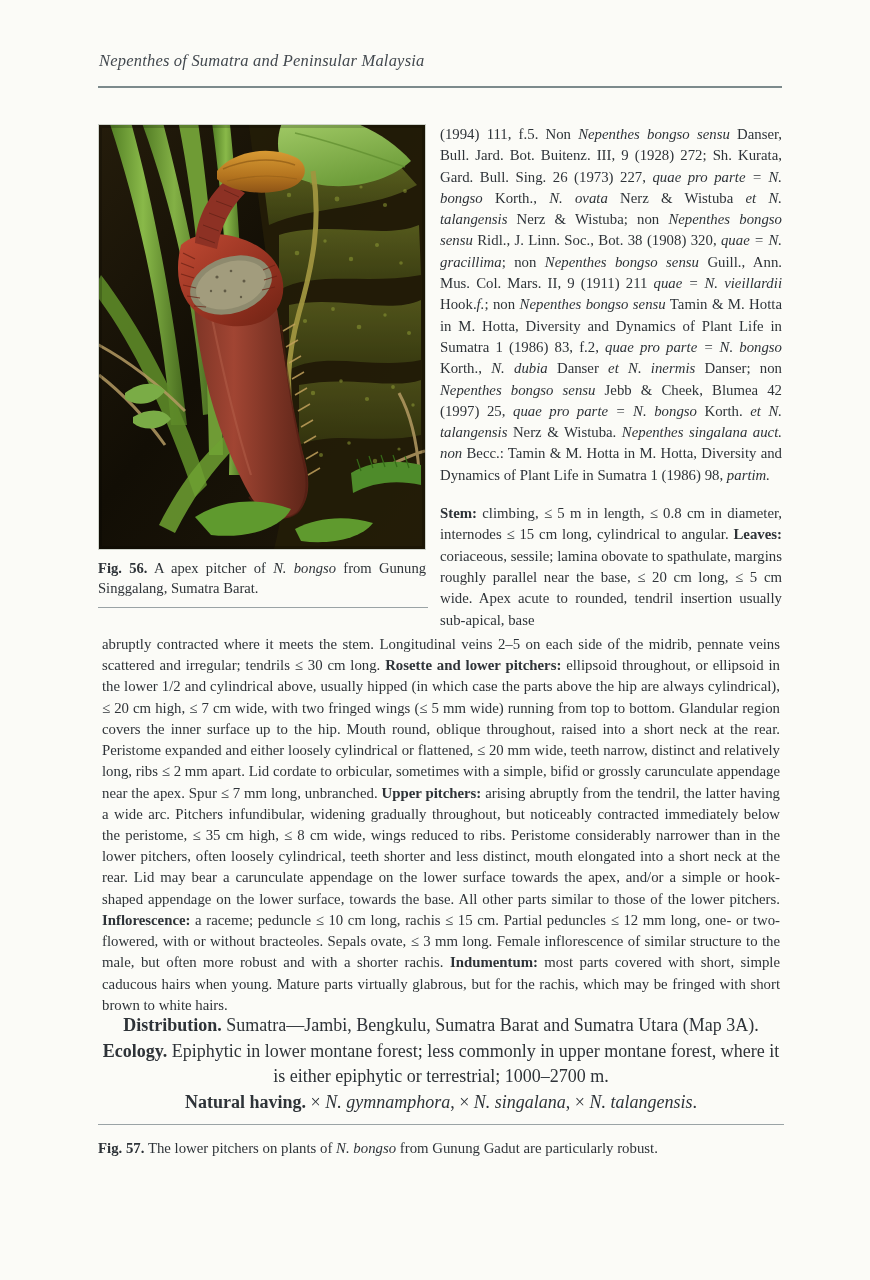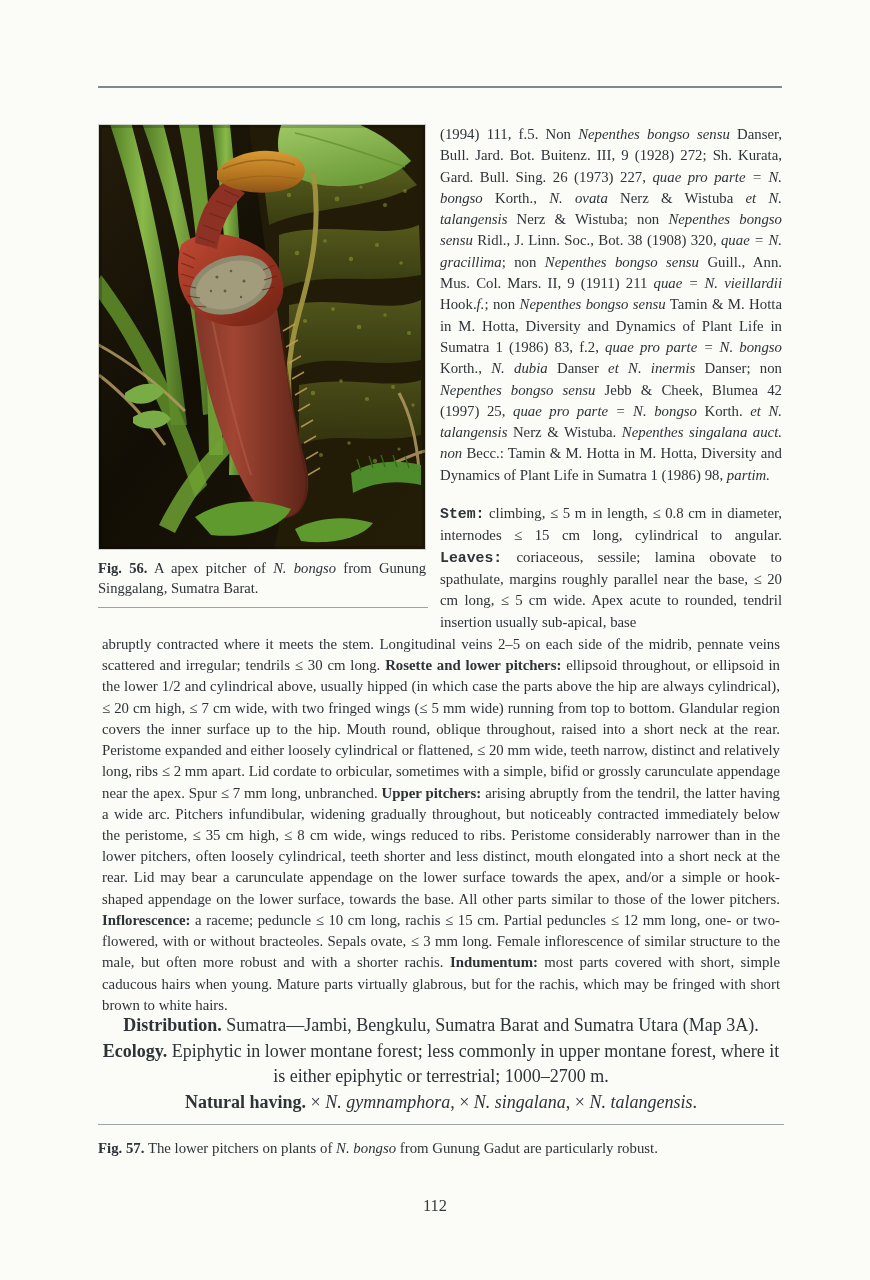--- a/index.html
+++ b/index.html
@@ -101,21 +101,21 @@
     margin: 0;
     font-size: 14.8px;
     line-height: 1.44;
     text-align: justify;
     text-align-last: left;
     color: #2e3338;
     hyphens: none;
   }
   .col-right p.spaced { margin-top: 17px; }
   .col-right i { font-style: italic; }
-  .col-right b { font-weight: bold; font-family: Liberation Mono, monospace; }
+  .col-right b { font-weight: bold; }
 
   
   .fullwidth {
     position: absolute;
     left: 98px;
     top: 630px;
     width: 686px;
   }
   .fullwidth p {
     margin: 4px;
@@ -173,20 +173,21 @@
     text-align: center;
     font-size: 16.5px;
     color: #33383d;
   }
 </style>
 </head>
 <body>
 
 <div class="page">
 
+  <div class="running-header">Nepenthes of Sumatra and Peninsular Malaysia</div>
   <div class="header-rule"></div>
 
   <div class="columns">
 
     <div class="col-left">
 
       <div class="photo-frame">
         <svg class="photo-canvas" viewBox="0 0 326 424" preserveAspectRatio="none">
           <defs>
             <linearGradient id="bgDark" x1="0" y1="0" x2="1" y2="1">
@@ -389,15 +390,14 @@
     <p><b>Ecology.</b><span> Epiphytic in lower montane forest; less commonly in upper montane forest, where it is either epiphytic or terrestrial; 1000–2700 m.</span></p>
     <p><b>Natural having.</b><span><span> × </span><i>N. gymnamphora</i><span>, × </span><i>N. singalana</i><span>, × </span><i>N. talangensis</i><span>.</span></span></p>
   </div>
 
   <div class="bottom-rule"></div>
 
   <div class="fig57">
     <b>Fig. 57.</b><span> The lower pitchers on plants of </span><i>N. bongso</i><span> from Gunung Gadut are particularly robust.</span>
   </div>
 
-  <div class="page-number">112</div>
 
 </div>
 
 </body></html>

